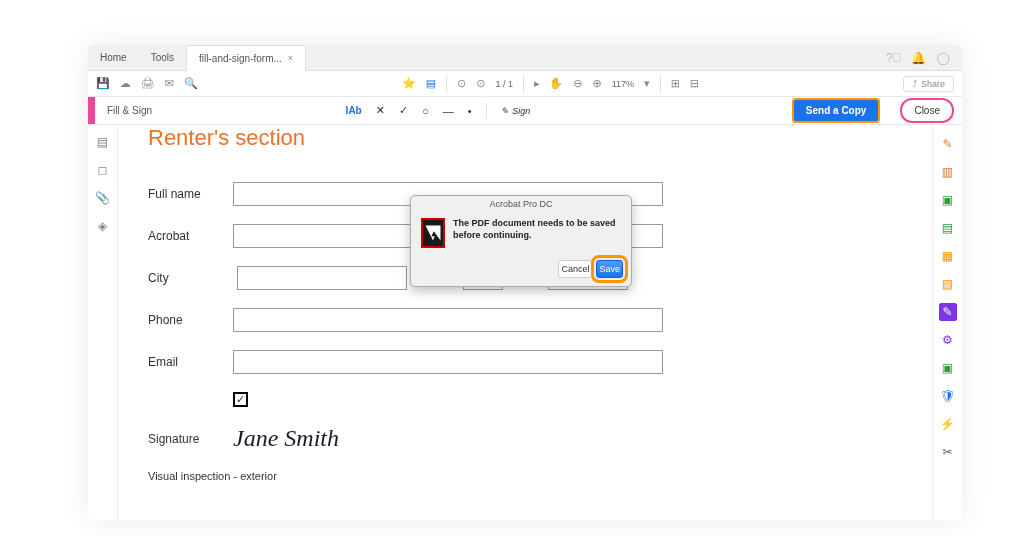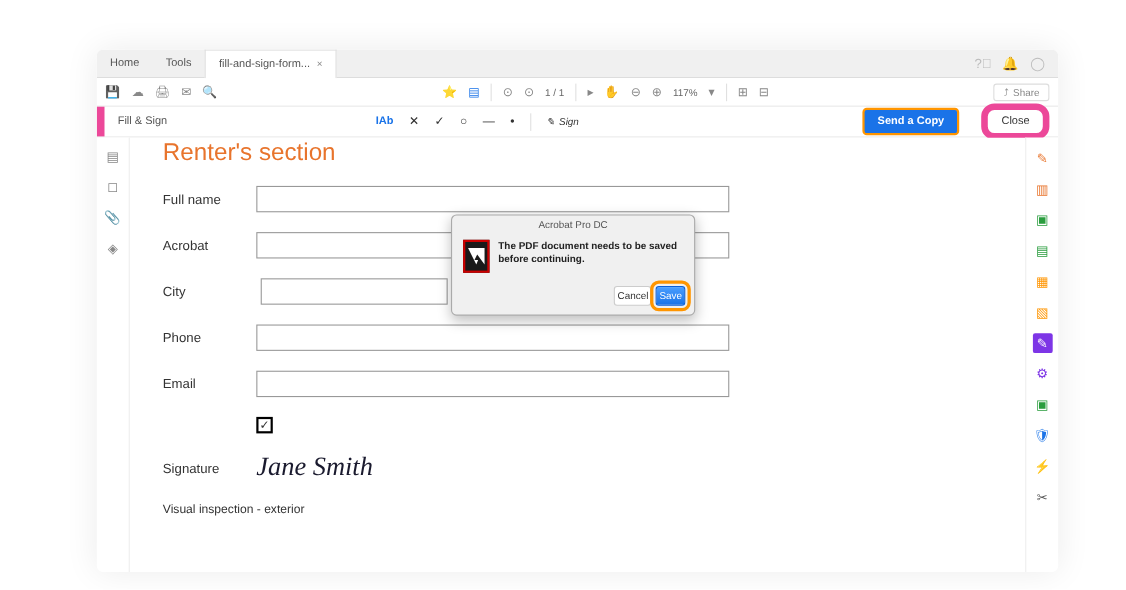--- a/index.html
+++ b/index.html
@@ -25,33 +25,33 @@
 
 
 .fillsign-bar { display: flex; align-items: center; height: 28px; border-bottom: 1px solid #e8e8e8; }
 .fillsign-label { padding: 0 12px; font-size: 10px; color: #555; border-left: 7px solid #ec4899; height: 100%; display: flex; align-items: center; }
 .fillsign-tools { margin-left: auto; margin-right: auto; display: flex; align-items: center; gap: 14px; transform: translateX(-40px); }
 .fillsign-tools .ic { color: #1a73e8; font-size: 11px; cursor: pointer; }
 .fillsign-tools .ic.dark { color: #333; }
 .sign-tool { font-size: 9px; color: #333; display: flex; align-items: center; gap: 4px; font-style: italic; font-family: cursive; }
 .fillsign-right { display: flex; align-items: center; gap: 20px; padding-right: 8px; }
 .btn-send { background: #1a73e8; color: #fff; font-size: 10px; font-weight: 600; padding: 5px 12px; border-radius: 4px; cursor: pointer; border: 2px solid #ff9500; }
-.btn-close { background: #fff; border: 6px solid #ec4899; font-size: 10px; padding: 5px 12px; border-radius: 12px; cursor: pointer; color: #333; }
+.btn-close { background: #fff; border: 2px solid #ec4899; font-size: 10px; padding: 5px 12px; border-radius: 12px; cursor: pointer; color: #333; }
 
 
 .main { display: flex; height: calc(100% - 80px); }
 .leftrail { width: 30px; background: #fff; border-right: 1px solid #eee; display: flex; flex-direction: column; align-items: center; padding-top: 10px; gap: 14px; }
 .leftrail .ic { color: #888; font-size: 12px; cursor: pointer; }
 .content-wrap { flex: 1; background: #a4a4a4; display: flex; justify-content: center; overflow: hidden; }
 .rightrail { width: 30px; background: #fff; border-left: 1px solid #eee; display: flex; flex-direction: column; align-items: center; padding-top: 10px; gap: 10px; }
 .rightrail .ic { font-size: 12px; cursor: pointer; width: 18px; height: 18px; display: flex; align-items: center; justify-content: center; border-radius: 2px; }
 .rightrail .ic.purple { background: #7d35e6; color: #fff; }
 
 .page { background: #fff; width: 100%; padding: 0 30px 20px; font-family: Arial, sans-serif; }
-.section-title { color: #e8742c; font-size: 22px; font-weight: 400; margin-bottom: 18px; }
+.section-title { color: #e8742c; font-size: 22px; font-weight: 400; margin-bottom: 31px; }
 .form-row { display: flex; align-items: center; margin-bottom: 18px; }
 .form-label { width: 85px; font-size: 12px; color: #333; }
 .form-input { border: 1px solid #999; height: 24px; background: #fff; }
 .full { width: 430px; }
 .row-inline { display: flex; align-items: center; gap: 4px; }
 .check-row { display: flex; align-items: center; gap: 8px; margin: 10px 0 18px 85px; font-size: 12px; color: #333; }
 .checkbox { width: 15px; height: 15px; border: 2px solid #000; display: flex; align-items: center; justify-content: center; font-size: 11px; }
 .signature { font-family: 'Brush Script MT', cursive; font-size: 24px; color: #1a1a2e; font-style: italic; }
 .subheading { font-size: 11px; color: #333; margin-top: 14px; }
 

